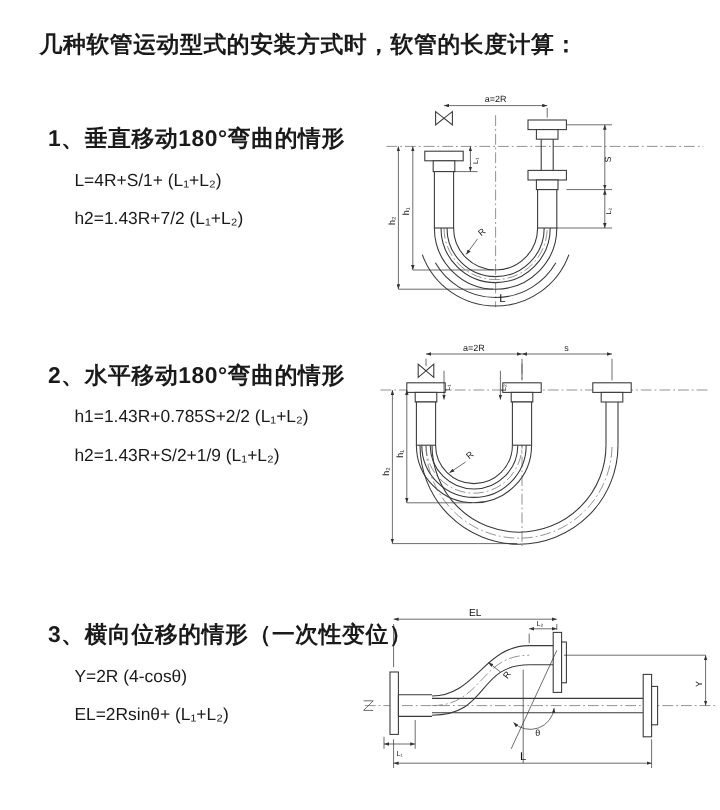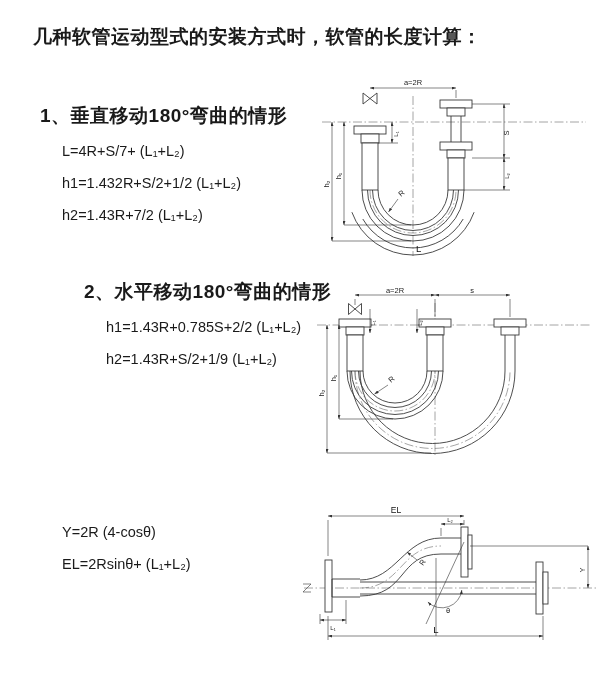--- a/index.html
+++ b/index.html
@@ -6,21 +6,21 @@
   body {
     width:600px; height:675px; background:#ffffff; position:relative;
     font-family:"Liberation Sans","DejaVu Sans",sans-serif; color:#1a1a1a;
     overflow:hidden;
   }
   .title {
     position:absolute; left:33px; top:24px;
     font-size:19px; font-weight:600; letter-spacing:.5px;
   }
   .section { position:absolute; left:40px; }
-  .sec1 { top:103px; } .sec2 { top:279px;margin-left:44px; } .sec3 { top:516px; }
+  .sec1 { top:103px; } .sec2 { top:300px; } .sec3 { top:516px; }
   .heading { font-size:19px; font-weight:600; letter-spacing:.5px; margin:0 0 6px 0; }
   .formula { font-size:14.5px; font-weight:500; margin:0 0 0 22px; line-height:32px; white-space:nowrap; }
   .diag { position:absolute; }
   .d1 { left:308px; top:72px; }
   .d2 { left:305px; top:283px; }
   .d3 { left:298px; top:500px; }
   
   .ln  { fill:none; stroke:#3a3a3a; stroke-width:.9; }
   .fit { fill:#ffffff; stroke:#3a3a3a; stroke-width:.9; }
   .dim { fill:none; stroke:#333333; stroke-width:.6; }
@@ -28,32 +28,32 @@
   .dt  { font-size:7.5px; fill:#222222; }
   .dts { font-size:6px;  fill:#222222; }
 </style>
 </head>
 <body>
 
 <div class="title">几种软管运动型式的安装方式时，软管的长度计算：</div>
 
 <div class="section sec1">
   <div class="heading">1、垂直移动180°弯曲的情形</div>
-  <div class="formula">L=4R+S/7+ (L₁+L₂)</div>
-  <div class="formula">h1=1.432R+S/2+1/2 (L₁+L₂)</div>
+  <div class="formula">L=4R+S/1+ (L₁+L₂)</div>
   <div class="formula">h2=1.43R+7/2 (L₁+L₂)</div>
 </div>
 
 <div class="section sec2">
   <div class="heading">2、水平移动180°弯曲的情形</div>
   <div class="formula">h1=1.43R+0.785S+2/2 (L₁+L₂)</div>
   <div class="formula">h2=1.43R+S/2+1/9 (L₁+L₂)</div>
 </div>
 
 <div class="section sec3">
+  <div class="heading">3、横向位移的情形（一次性变位）</div>
   <div class="formula">Y=2R (4-cosθ)</div>
   <div class="formula">EL=2Rsinθ+ (L₁+L₂)</div>
 </div>
 
 <svg class="diag d1" width="292" height="188" viewBox="0 0 292 188">
   <defs>
     <marker id="m1e" viewBox="0 0 7 5" refX="7" refY="2.5" markerWidth="7" markerHeight="5" orient="auto-start-reverse">
       <path d="M0,0 L7,2.5 L0,5 Z" fill="#333"></path>
     </marker>
     <pattern id="hz1" patternUnits="userSpaceOnUse" width="3" height="3">

